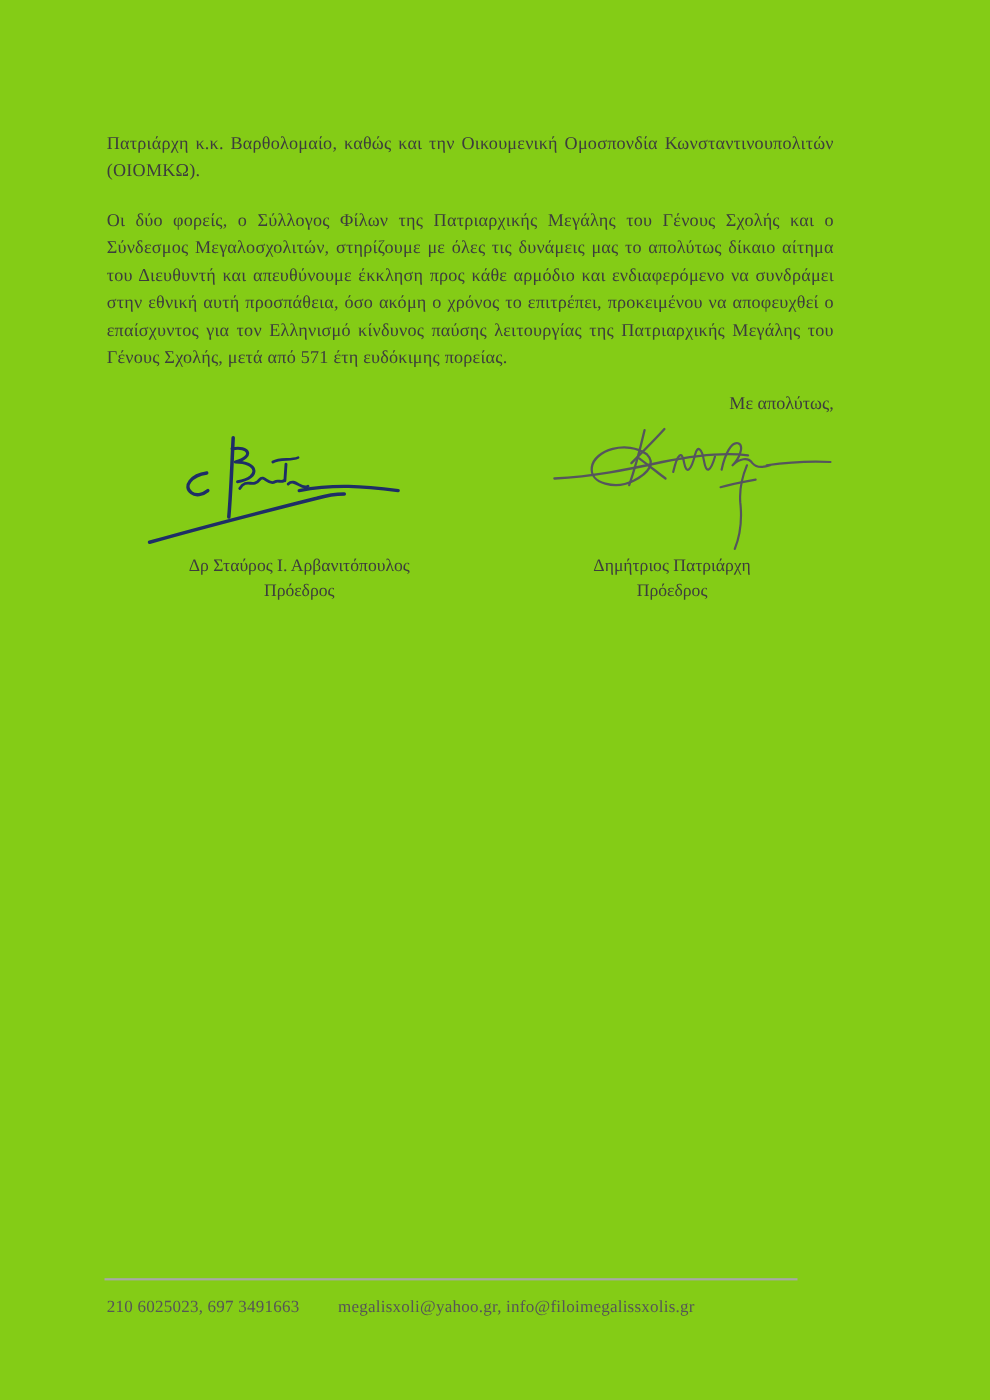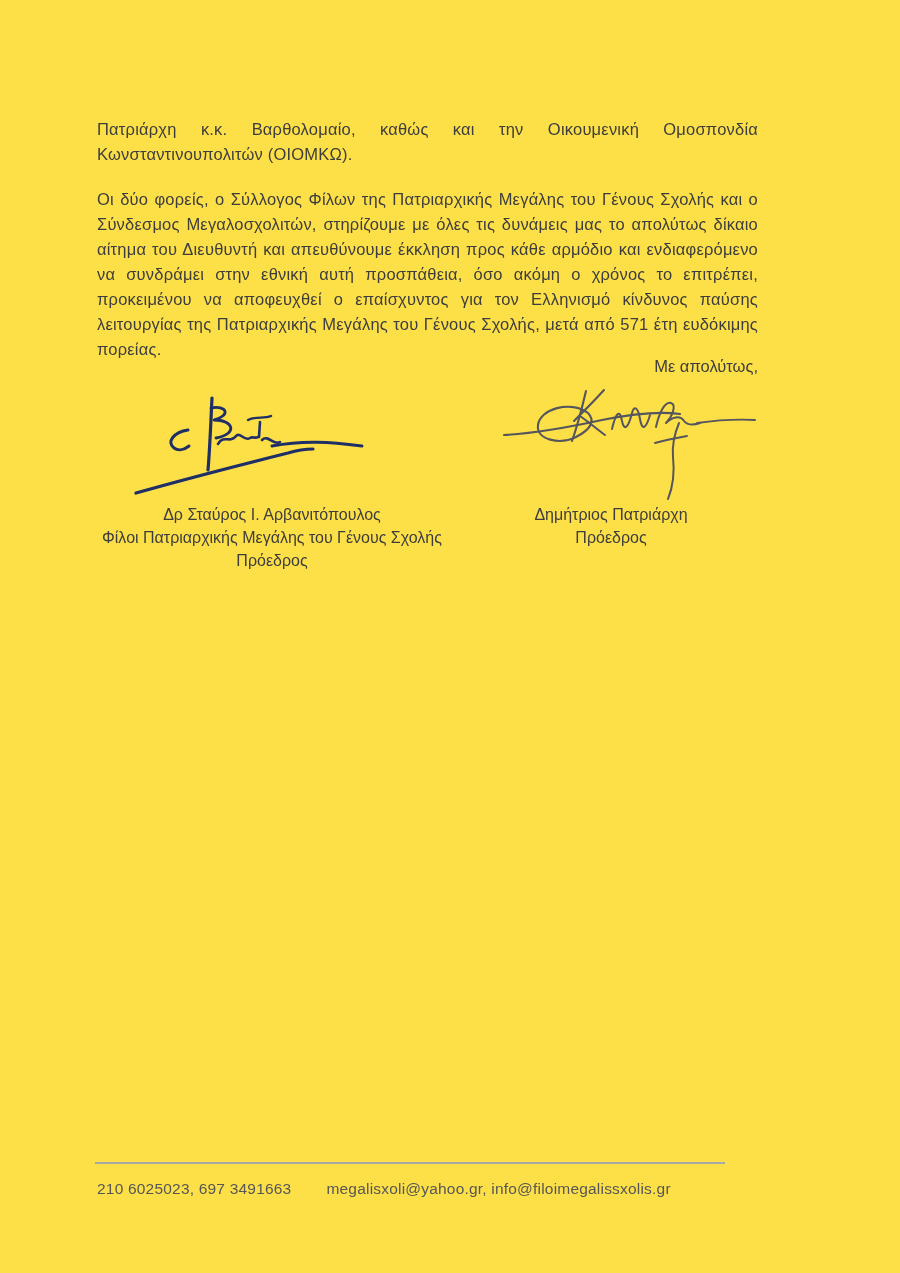--- a/index.html
+++ b/index.html
@@ -4,23 +4,23 @@
 <style>
   html, body {
     margin: 0;
     padding: 0;
     background: #ffffff;
   }
   .page {
     position: relative;
     width: 900px;
     height: 1273px;
-    background: #fde047;
+    background: #84cc16;
     overflow: hidden;
-    font-family: Liberation Sans, sans-serif;
+    font-family: Liberation Serif, serif;
     color: #3d3d3d;
   }
   .para {
     position: absolute;
     left: 97px;
     width: 661px;
     font-size: 16.5px;
     line-height: 25px;
     letter-spacing: 0.2px;
     text-align: justify;
@@ -105,21 +105,20 @@
     <path stroke-width="2.1" d="M80 33 C90 40 98 47 105 52"></path>
     <path stroke-width="2.0" d="M112 46 C116 29 120 26 122 38 C124 48 128 46 132 30 C134 22 138 24 140 36 C142 48 146 46 150 32"></path>
     <path stroke-width="2.0" d="M156 44 C159 30 165 18 171 20 C177 22 172 34 166 40 C172 34 180 32 184 38 C188 43 194 42 200 40"></path>
     <path stroke-width="1.9" d="M197 40 C218 37 236 36 255 37"></path>
     <path stroke-width="2.0" d="M179 40 C174 52 172 62 173 74 C175 92 172 106 168 116"></path>
     <path stroke-width="1.9" d="M155 60 C165 57 176 55 187 53"></path>
   </svg>
 
   <div class="sig-block sig-block-left">
     <div>Δρ Σταύρος Ι. Αρβανιτόπουλος</div>
-    <div>Φίλοι Πατριαρχικής Μεγάλης του Γένους Σχολής</div>
     <div>Πρόεδρος</div>
   </div>
 
   <div class="sig-block sig-block-right">
     <div>Δημήτριος Πατριάρχη</div>
     <div>Πρόεδρος</div>
   </div>
 
   <div class="footer-rule"></div>
   <div class="footer-row">

